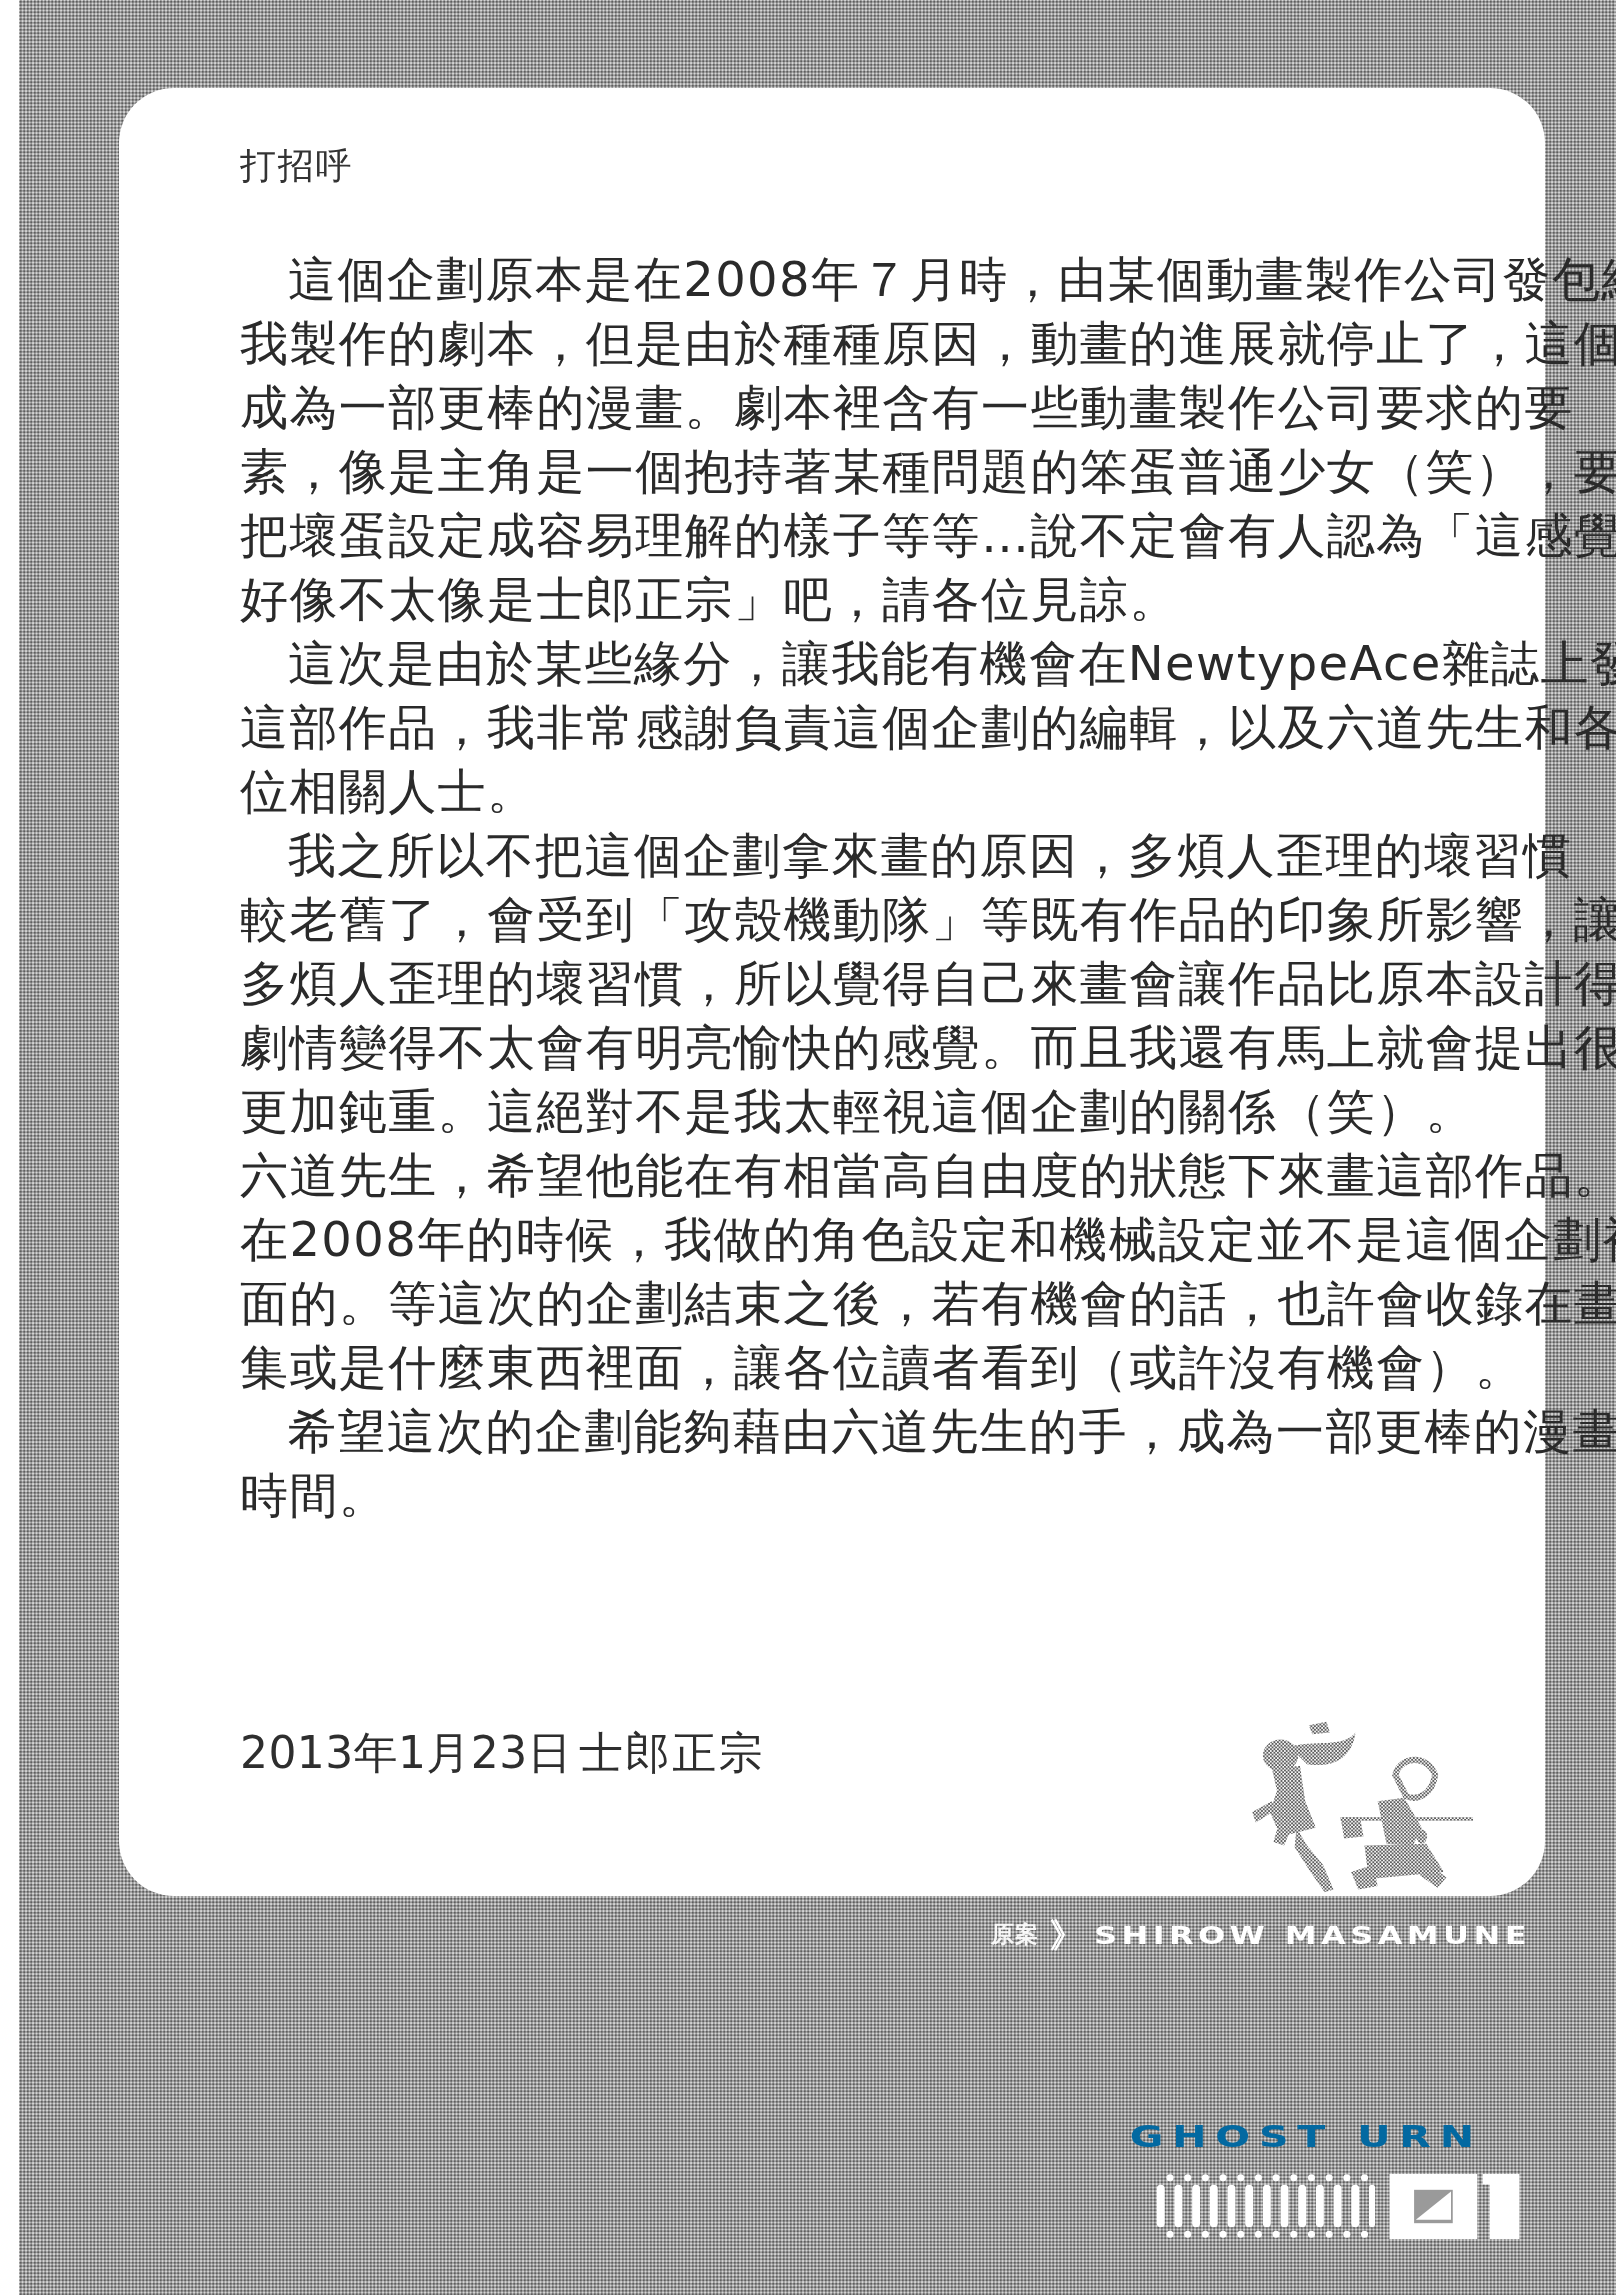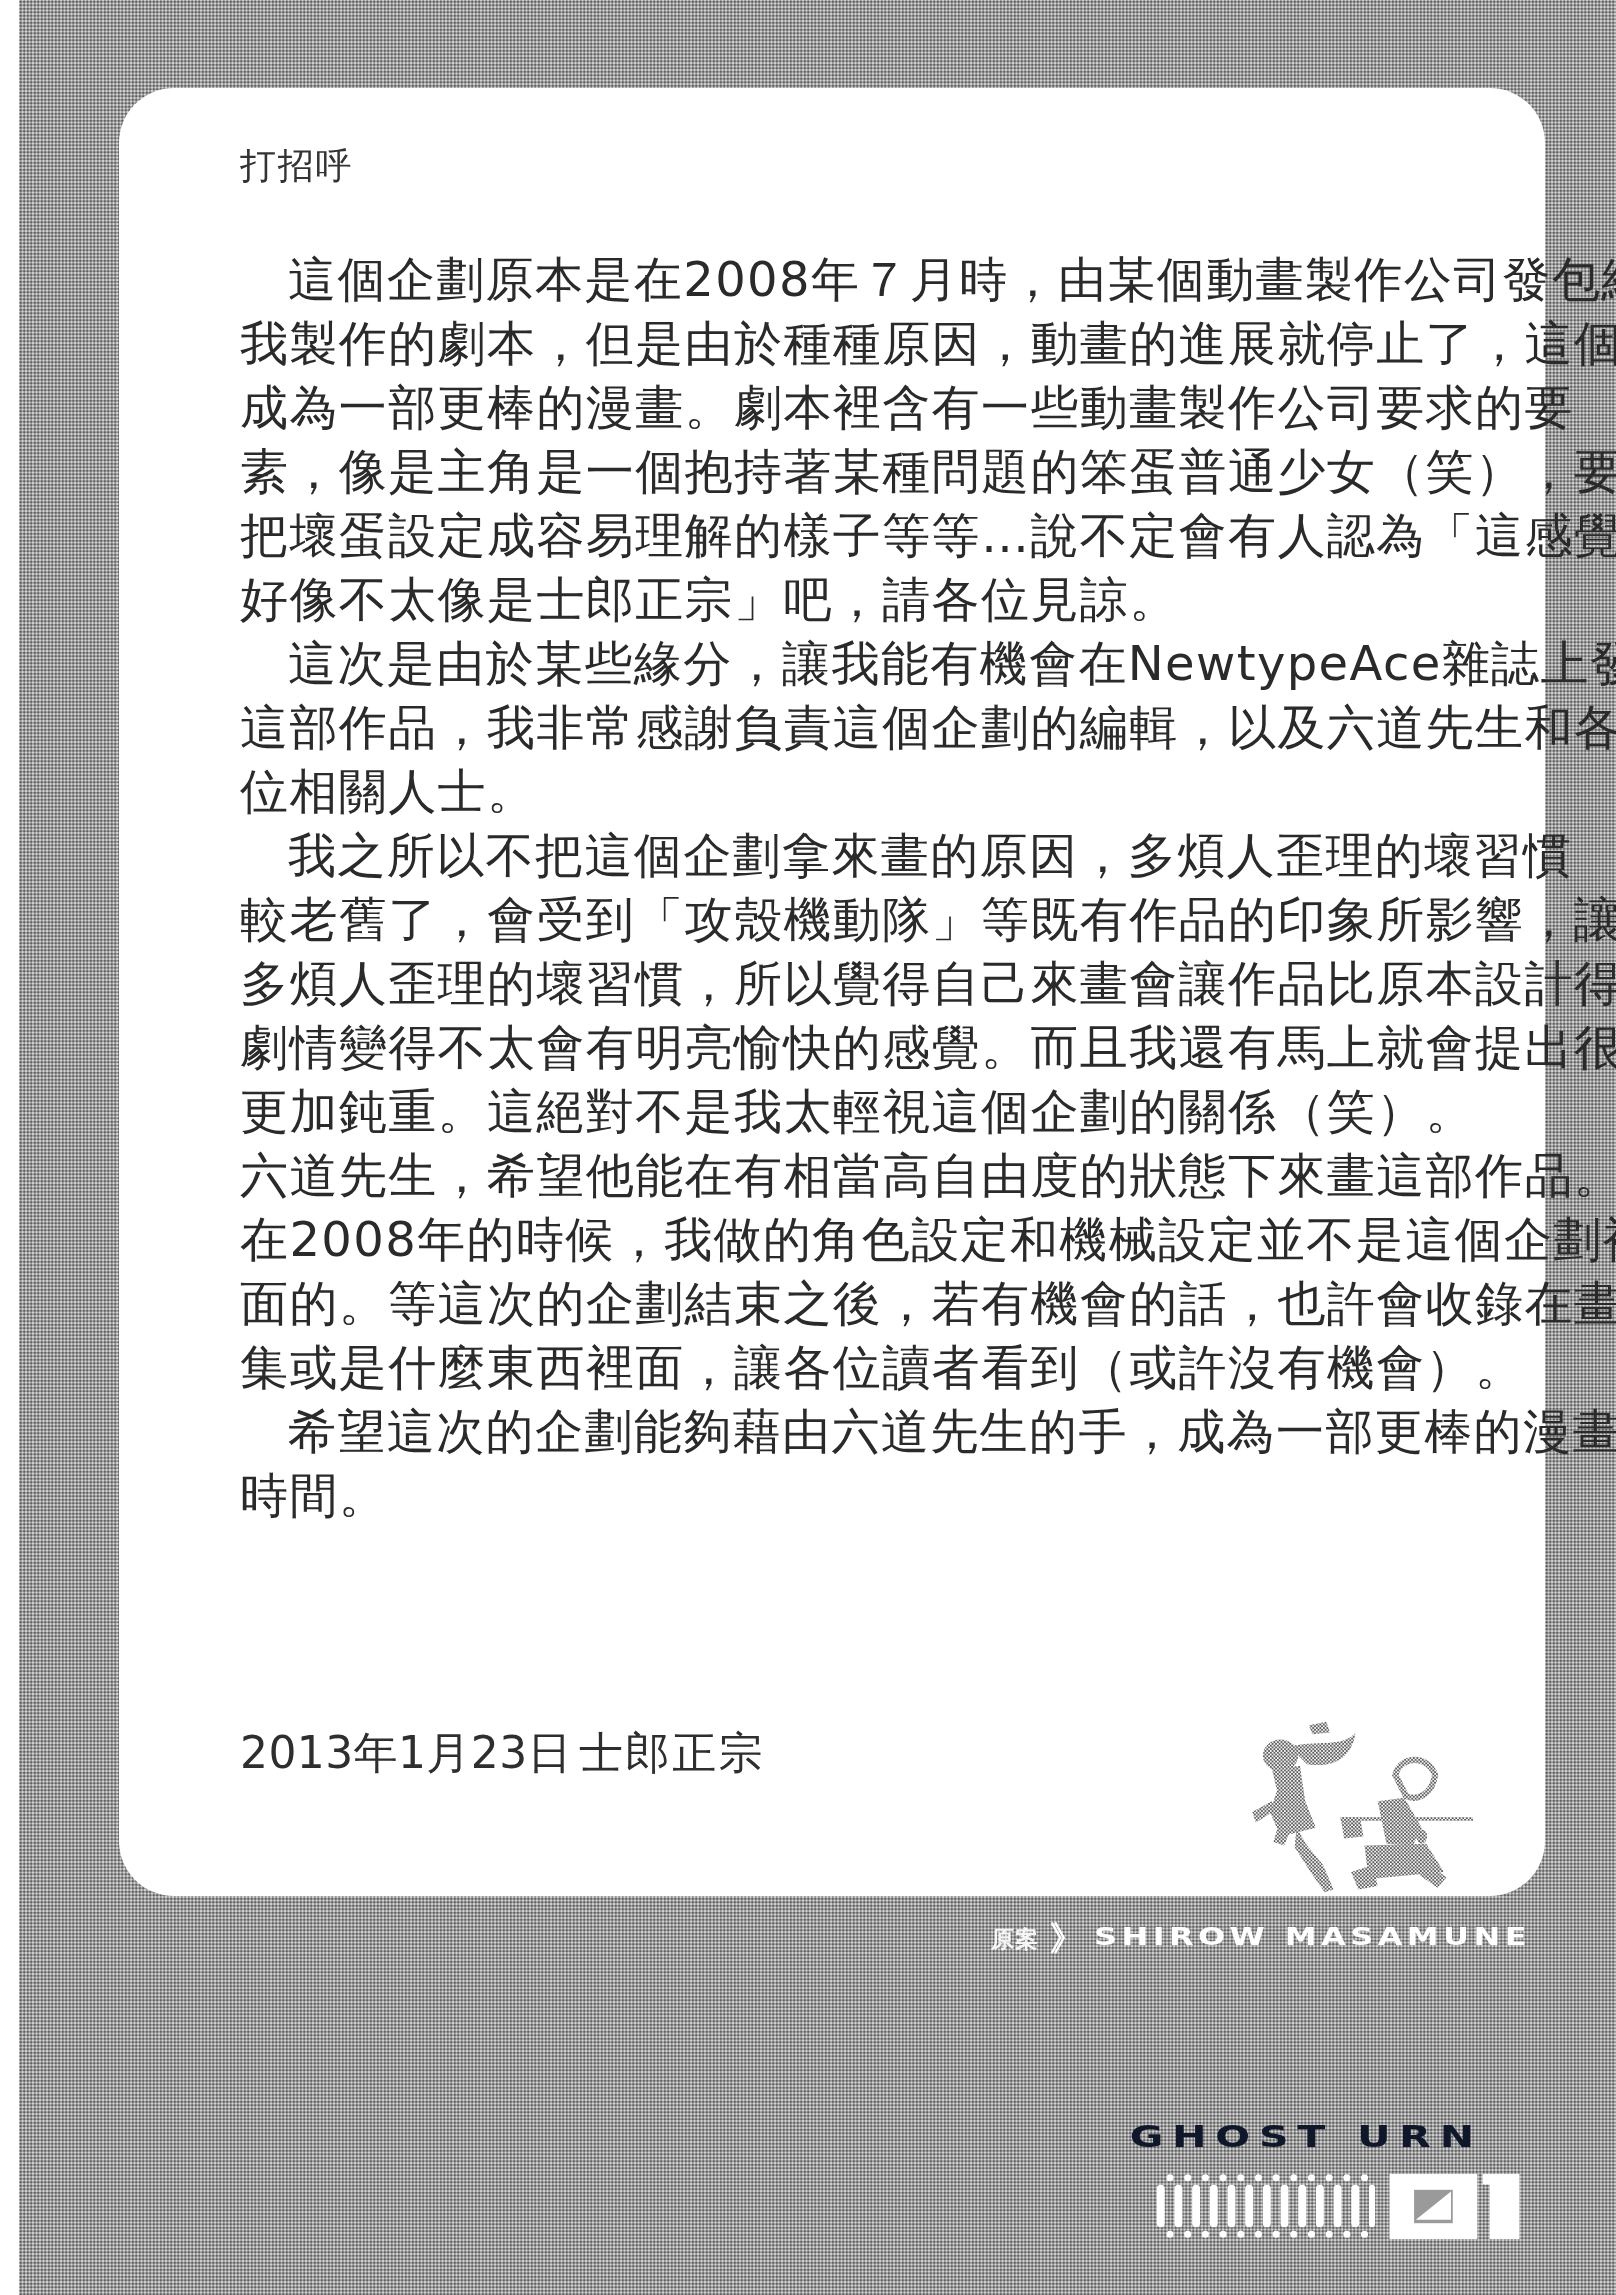--- a/index.html
+++ b/index.html
@@ -84,21 +84,21 @@
     top: 1713px;
     width: 230px;
     height: 181px;
   }
   .credit {
     position: absolute;
     left: 991px;
     top: 1914px;
     height: 41px;
     display: flex;
-    align-items: flex-end;
+    align-items: center;
     color: #ffffff;
     white-space: nowrap;
   }
   .credit .label {
     font-size: 23px;
     font-weight: bold;
     letter-spacing: 0.9px;
     margin-right: 10.6px;
     opacity: 0.92;
   }
@@ -115,21 +115,21 @@
     letter-spacing: 4.4px;
     transform: scaleY(0.78);
     display: inline-block;
   }
   .logo {
     position: absolute;
     left: 1128px;
     top: 2123px;
     width: 397px;
     height: 96px;
-    color: #0f172a;
+    color: #0369a1;
   }
   .logo .title {
     position: absolute;
     left: 1.8px;
     top: 0;
     font-family: "DejaVu Sans", sans-serif;
     font-size: 41px;
     font-weight: bold;
     letter-spacing: 8.8px;
     line-height: 39px;

